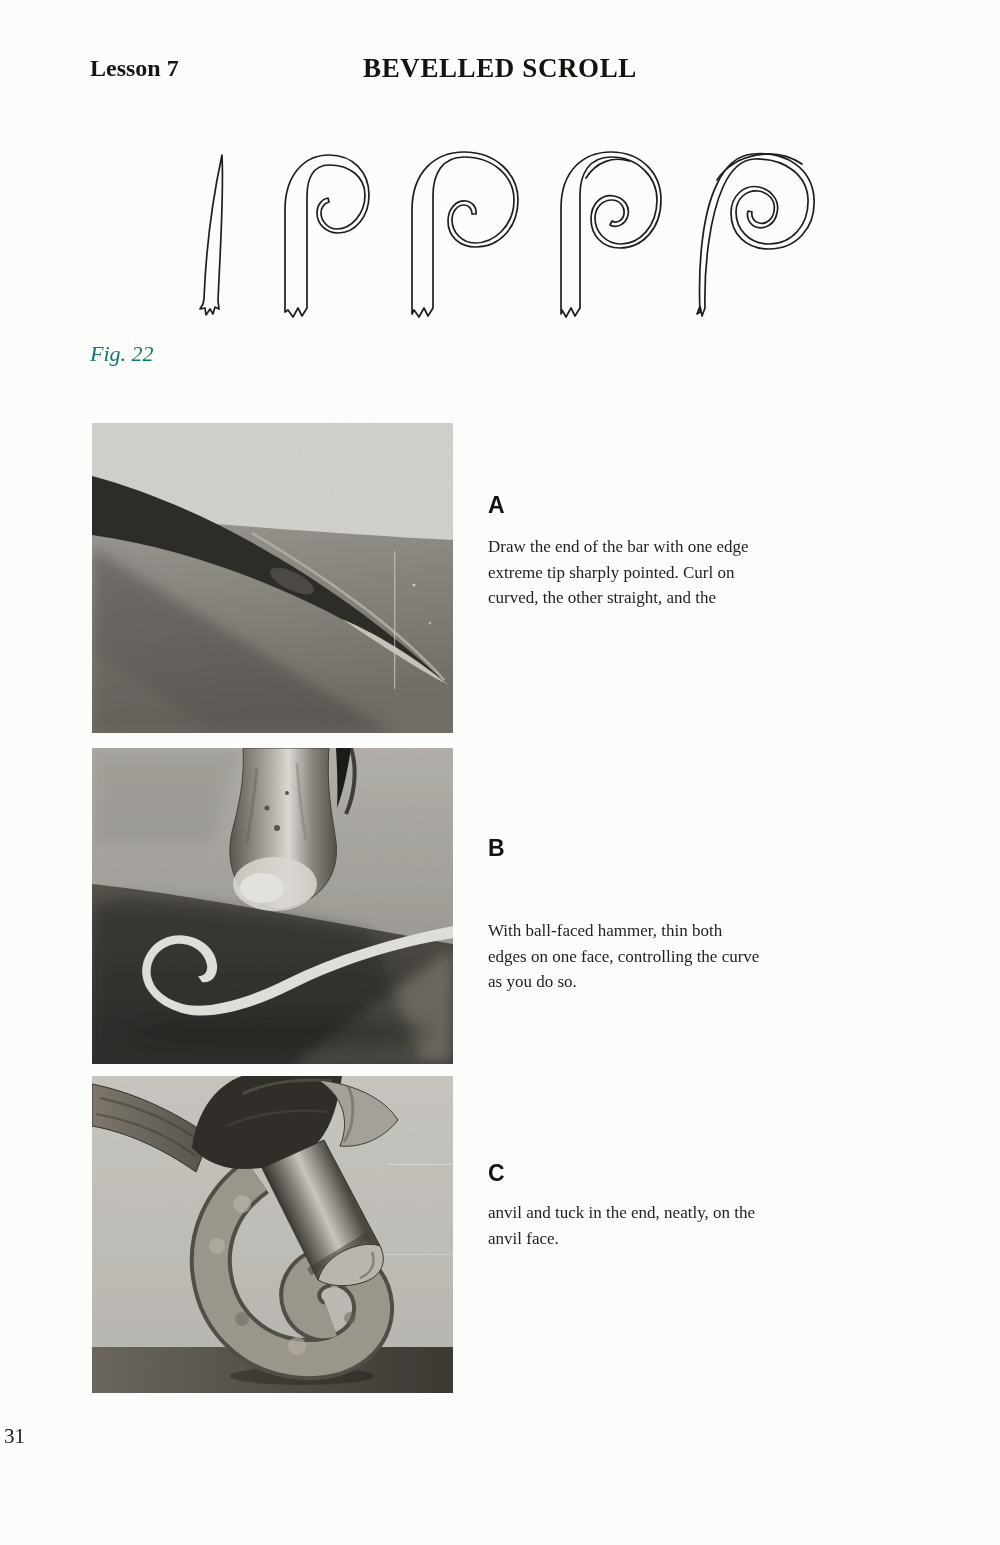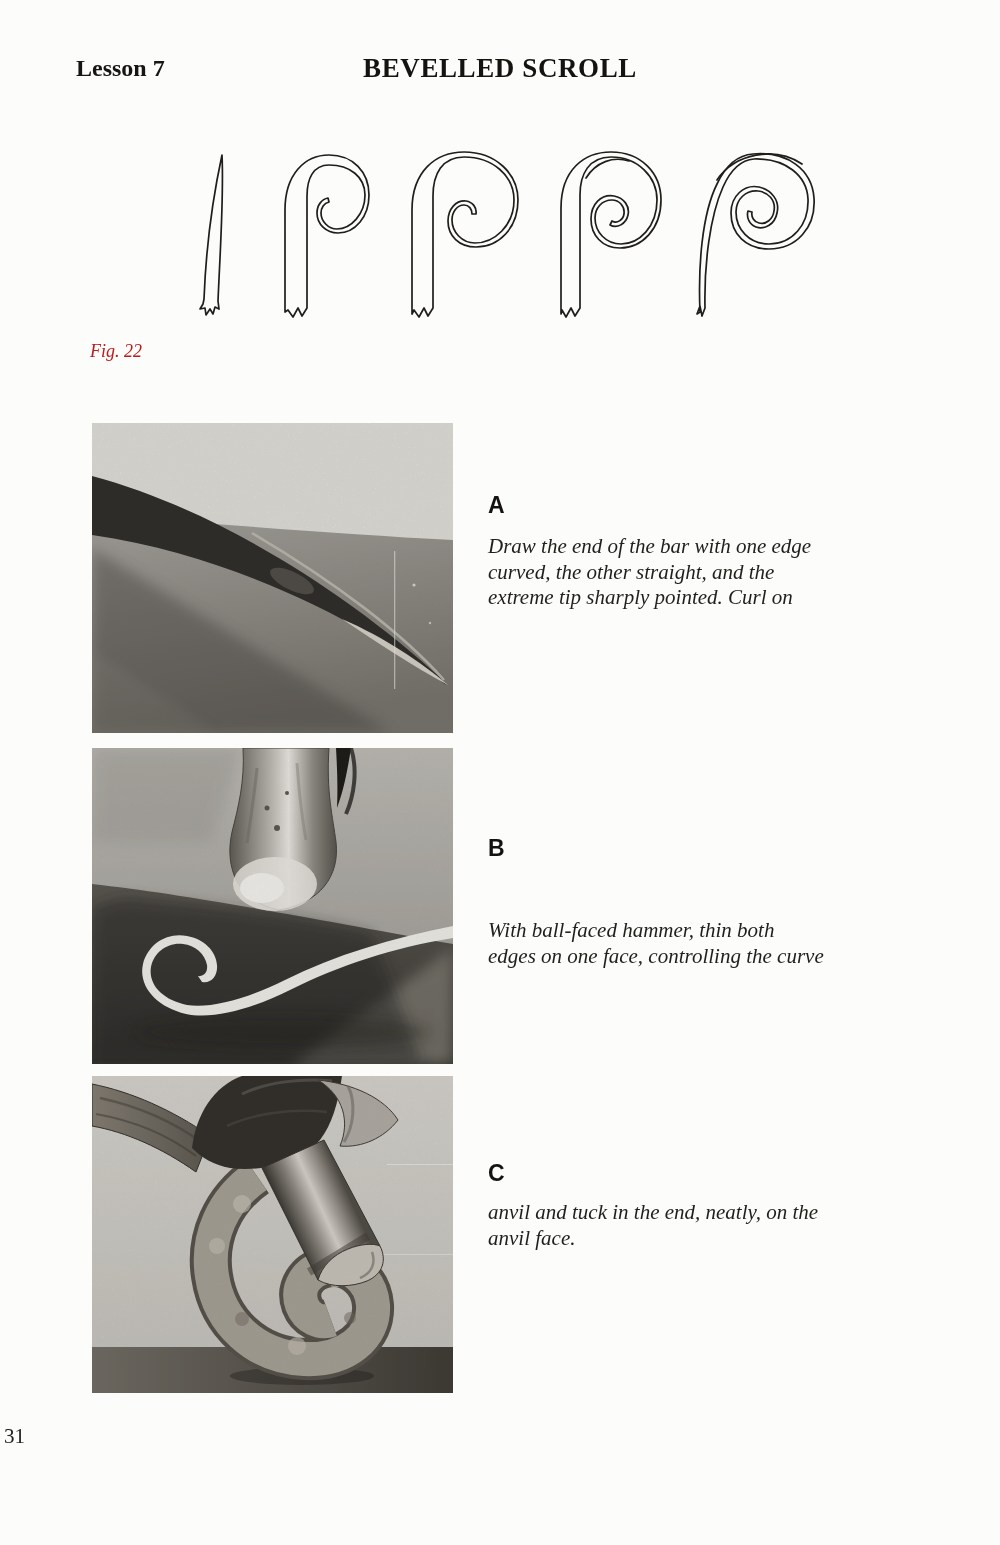--- a/index.html
+++ b/index.html
@@ -1,33 +1,33 @@
 <!DOCTYPE html>
 <html><head>
 <meta charset="utf-8">
 <style>
   html,body{margin:0;padding:0;}
   body{width:1000px;height:1545px;background:#fbfbf9;overflow:hidden;
        font-family:"Liberation Serif", serif;color:#1d1c19;}
   .page{position:relative;width:1000px;height:1545px;background:#fcfcfa;}
   .abs{position:absolute;}
-  .lesson{left:76px;top:55px;font-size:24px;font-weight:bold;color:#161512;}
+  .lesson{left:90px;top:55px;font-size:24px;font-weight:bold;color:#161512;}
   .title{left:0;top:53px;width:1000px;text-align:center;font-size:27px;font-weight:bold;
          letter-spacing:.6px;color:#141310;}
-  .figlabel{left:90px;top:341px;font-size:18px;font-style:italic;color:#b91c1c;}
+  .figlabel{left:90px;top:341px;font-size:22px;font-style:italic;color:#0f766e;}
   .stage-svg{position:absolute;}
   .stage-svg path{fill:none;stroke:#1f1e1b;stroke-width:1.7;stroke-linejoin:round;stroke-linecap:round;}
   .photo{position:absolute;left:92px;width:361px;overflow:hidden;background:#b5b2ac;}
   .photo svg{display:block;}
   #photoA{top:423px;height:310px;}
   #photoB{top:748px;height:316px;}
   #photoC{top:1076px;height:317px;}
   .step-label{font-family:"Liberation Sans", sans-serif;font-weight:bold;font-size:23px;color:#141311;}
   #labelA{left:488px;top:492px;} #labelB{left:488px;top:835px;} #labelC{left:488px;top:1160px;}
-  .caption{font-size:21px;font-style:italic;line-height:25.5px;color:#201f1b;white-space:nowrap;}
+  .caption{font-size:17px;line-height:25.5px;color:#201f1b;white-space:nowrap;}
   #capA{left:488px;top:534px;} #capB{left:488px;top:918px;} #capC{left:488px;top:1200px;}
   .pagenum{left:4px;top:1424px;width:1000px;text-align:left;font-size:21px;color:#22211d;}
 </style>
 </head>
 <body>
 
 <svg width="0" height="0" style="position:absolute" aria-hidden="true">
   <defs>
     <filter id="grain" x="0%" y="0%" width="100%" height="100%">
       <feTurbulence type="fractalNoise" baseFrequency="0.85" numOctaves="2" stitchTiles="stitch"></feTurbulence>
@@ -179,28 +179,29 @@
       <path d="M276,160 L217,196" stroke="#39352e" stroke-width="8" opacity="0.5"></path>
       <path d="M288,170 C295,184 291,198 275,205 C260,211 240,212 226,204 C230,190 241,179 256,173 C268,168 281,167 288,170 Z" fill="#ccc7be" stroke="#332f2a" stroke-width="1"></path>
       <path d="M280,176 C284,187 280,197 268,202" stroke="#6b665e" stroke-width="2.5" fill="none" opacity="0.6"></path>
       <rect x="0" y="0" width="361" height="317" fill="#ffffff" filter="url(#grain)" opacity="0.15"></rect>
     </svg>
   </div>
 
   <div class="abs step-label" id="labelA">A</div>
   <div class="abs caption" id="capA">
     <div>Draw the end of the bar with one edge</div>
+    <div>extreme tip sharply pointed. Curl on</div>
     <div>curved, the other straight, and the</div>
-    <div>extreme tip sharply pointed. Curl on</div>
   </div>
 
   <div class="abs step-label" id="labelB">B</div>
   <div class="abs caption" id="capB">
     <div>With ball-faced hammer, thin both</div>
     <div>edges on one face, controlling the curve</div>
+    <div>as you do so.</div>
   </div>
 
   <div class="abs step-label" id="labelC">C</div>
   <div class="abs caption" id="capC">
     <div>anvil and tuck in the end, neatly, on the</div>
     <div>anvil face.</div>
   </div>
 
   <div class="abs pagenum">31</div>
 </div>

